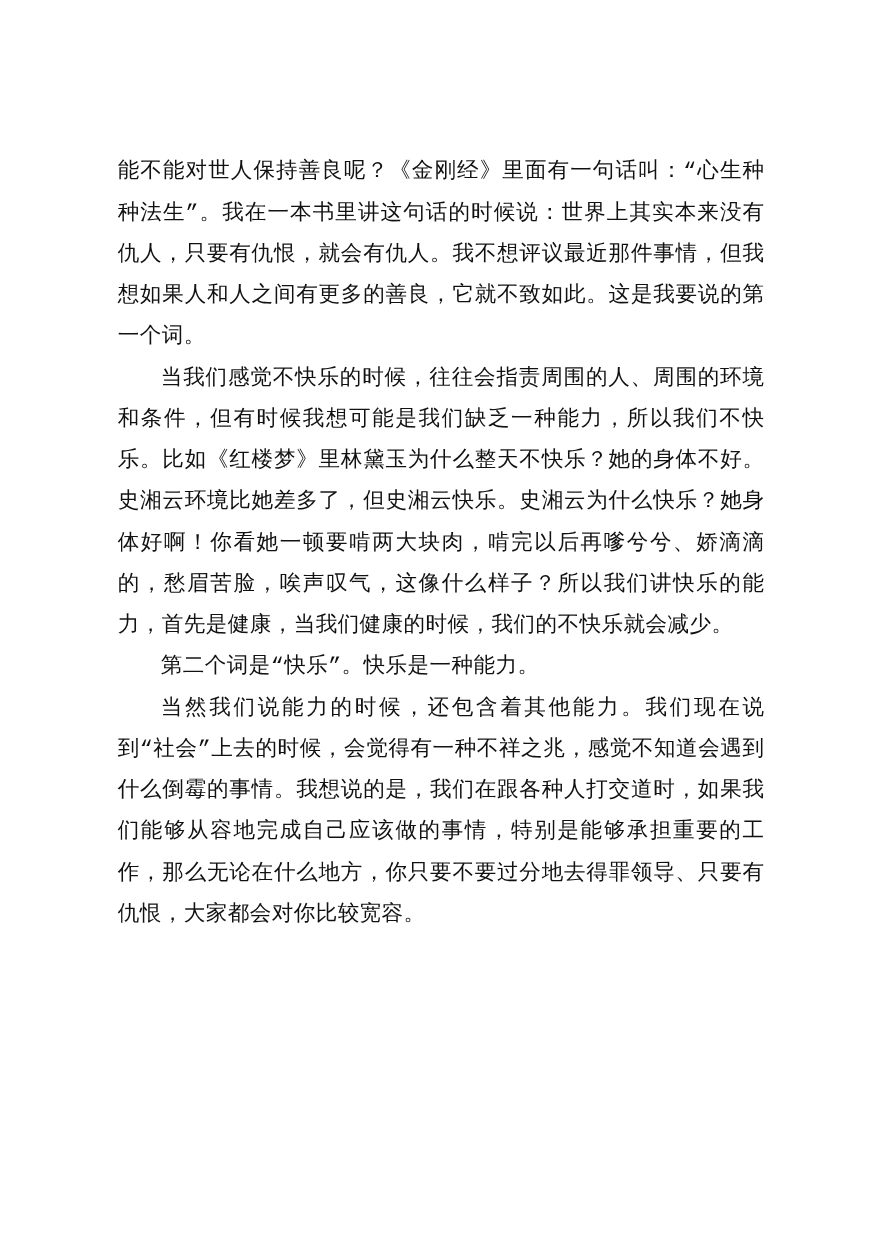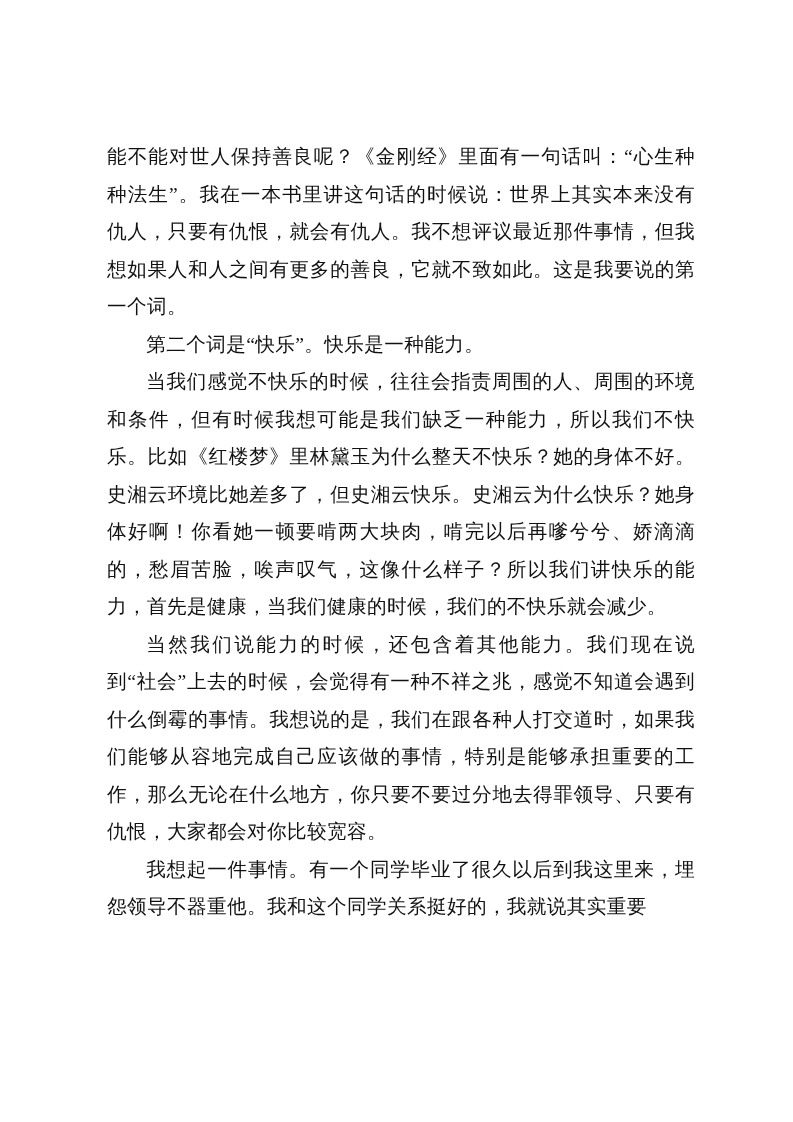--- a/index.html
+++ b/index.html
@@ -11,38 +11,37 @@
       width: 793px;
       height: 1122px;
       position: relative;
       overflow: hidden;
     }
     .page {
       position: absolute;
       left: 107px;
       top: 138px;
       width: 588px;
-      font-family: Liberation Serif, serif;
+      font-family: Liberation Mono, monospace;
       font-size: 19.6px;
       line-height: 37.5px;
       color: #111111;
       text-align: justify;
       text-justify: inter-character;
       letter-spacing: 0.4px;
     }
     .para {
       margin: 0;
       padding: 0;
     }
     .para.indent {
       text-indent: 2em;
     }
   </style>
 </head>
 <body>
 
 <div class="page">
   <p class="para">能不能对世人保持善良呢？《金刚经》里面有一句话叫：“心生种种法生”。我在一本书里讲这句话的时候说：世界上其实本来没有仇人，只要有仇恨，就会有仇人。我不想评议最近那件事情，但我想如果人和人之间有更多的善良，它就不致如此。这是我要说的第一个词。</p>
+  <p class="para indent">当我们感觉不快乐的时候，往往会指责周围的人、周围的环境和条件，但有时候我想可能是我们缺乏一种能力，所以我们不快乐。比如《红楼梦》里林黛玉为什么整天不快乐？她的身体不好。史湘云环境比她差多了，但史湘云快乐。史湘云为什么快乐？她身体好啊！你看她一顿要啃两大块肉，啃完以后再嗲兮兮、娇滴滴的，愁眉苦脸，唉声叹气，这像什么样子？所以我们讲快乐的能力，首先是健康，当我们健康的时候，我们的不快乐就会减少。</p>
   <p class="para indent">第二个词是“快乐”。快乐是一种能力。</p>
-  <p class="para indent">当我们感觉不快乐的时候，往往会指责周围的人、周围的环境和条件，但有时候我想可能是我们缺乏一种能力，所以我们不快乐。比如《红楼梦》里林黛玉为什么整天不快乐？她的身体不好。史湘云环境比她差多了，但史湘云快乐。史湘云为什么快乐？她身体好啊！你看她一顿要啃两大块肉，啃完以后再嗲兮兮、娇滴滴的，愁眉苦脸，唉声叹气，这像什么样子？所以我们讲快乐的能力，首先是健康，当我们健康的时候，我们的不快乐就会减少。</p>
   <p class="para indent">当然我们说能力的时候，还包含着其他能力。我们现在说到“社会”上去的时候，会觉得有一种不祥之兆，感觉不知道会遇到什么倒霉的事情。我想说的是，我们在跟各种人打交道时，如果我们能够从容地完成自己应该做的事情，特别是能够承担重要的工作，那么无论在什么地方，你只要不要过分地去得罪领导、只要有仇恨，大家都会对你比较宽容。</p>
-  <p class="para indent">我想起一件事情。有一个同学毕业了很久以后到我这里来，埋怨领导不器重他。我和这个同学关系挺好的，我就说其实重要</p>
 </div>
 
 </body></html>

